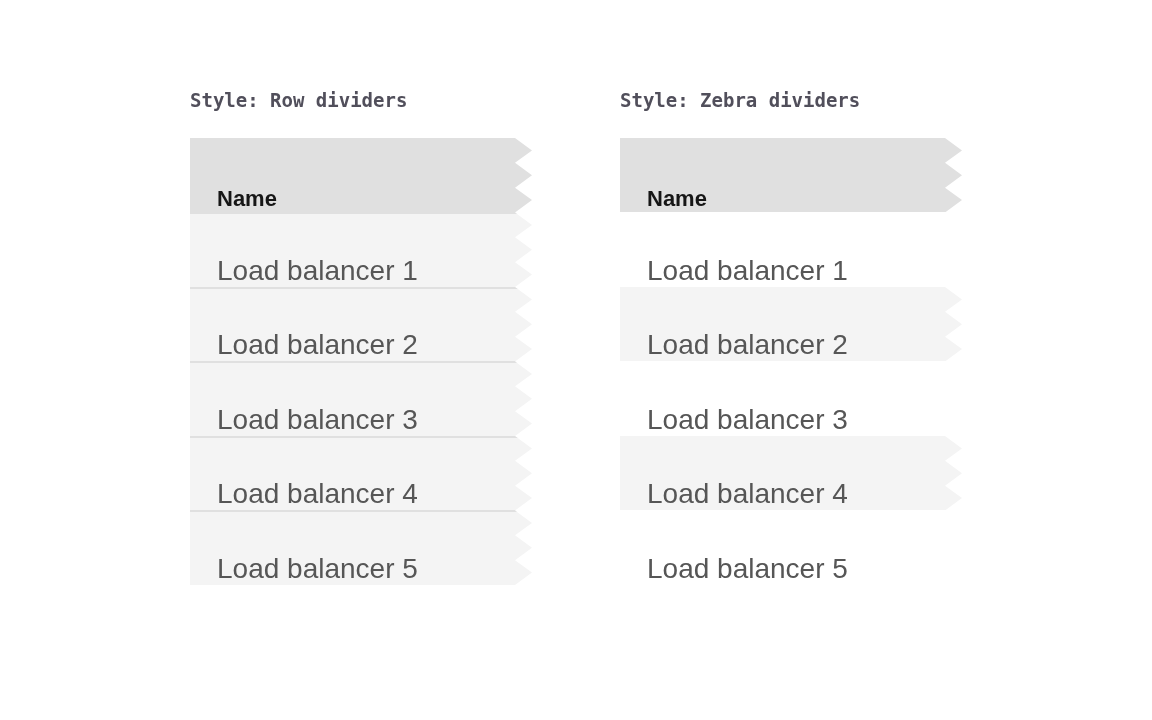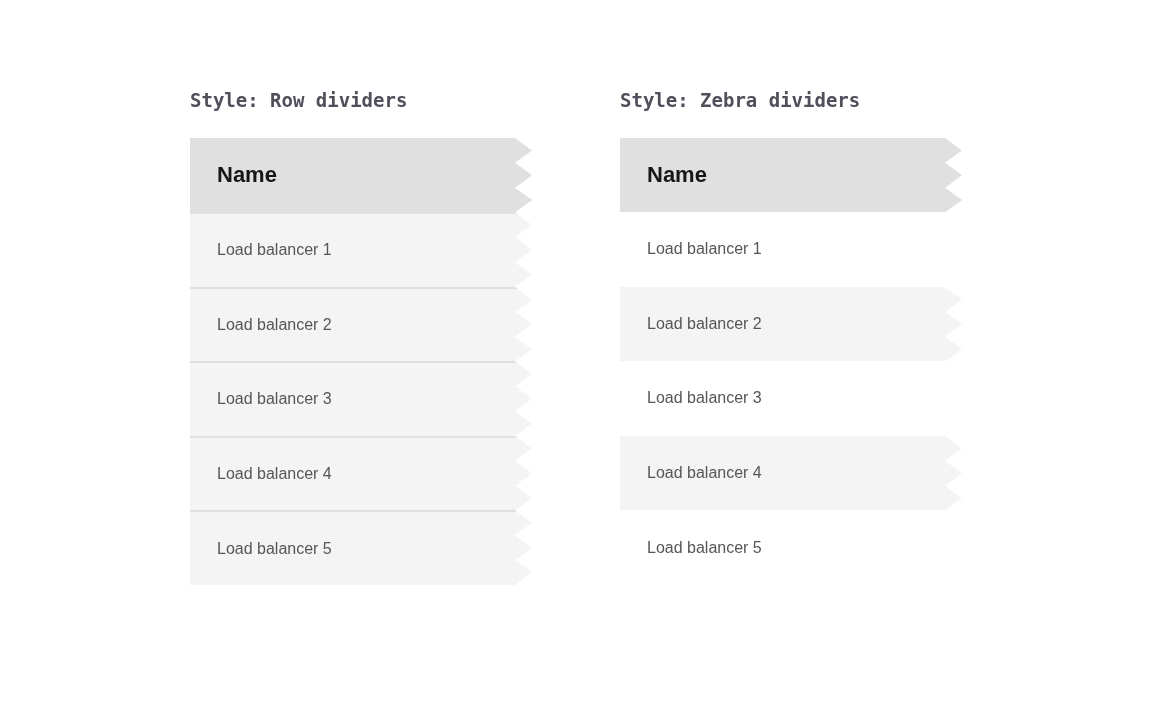--- a/index.html
+++ b/index.html
@@ -38,36 +38,36 @@
   .table {
     position: absolute;
     inset: 0;
     width: 342px;
     height: 447px;
   }
 
   .thead, .trow {
     box-sizing: border-box;
     display: flex;
-    align-items: center;
+    align-items: flex-end;
     padding-left: 27px;
     width: 100%;
   }
 
   .thead {
     height: 74px;
     background: var(--header-background, #e0e0e0);
     font-weight: 700;
     font-size: 22px;
     color: var(--header-text, #161616);
   }
 
   .trow {
     height: 74.6px;
-    font-size: 16px;
+    font-size: 28px;
     color: var(--row-text, #565656);
   }
 
   
   .dividers .trow {
     background: var(--row-background, #f4f4f4);
     border-top: 2px solid var(--row-divider-color, #e0e0e0);
   }
 
   

